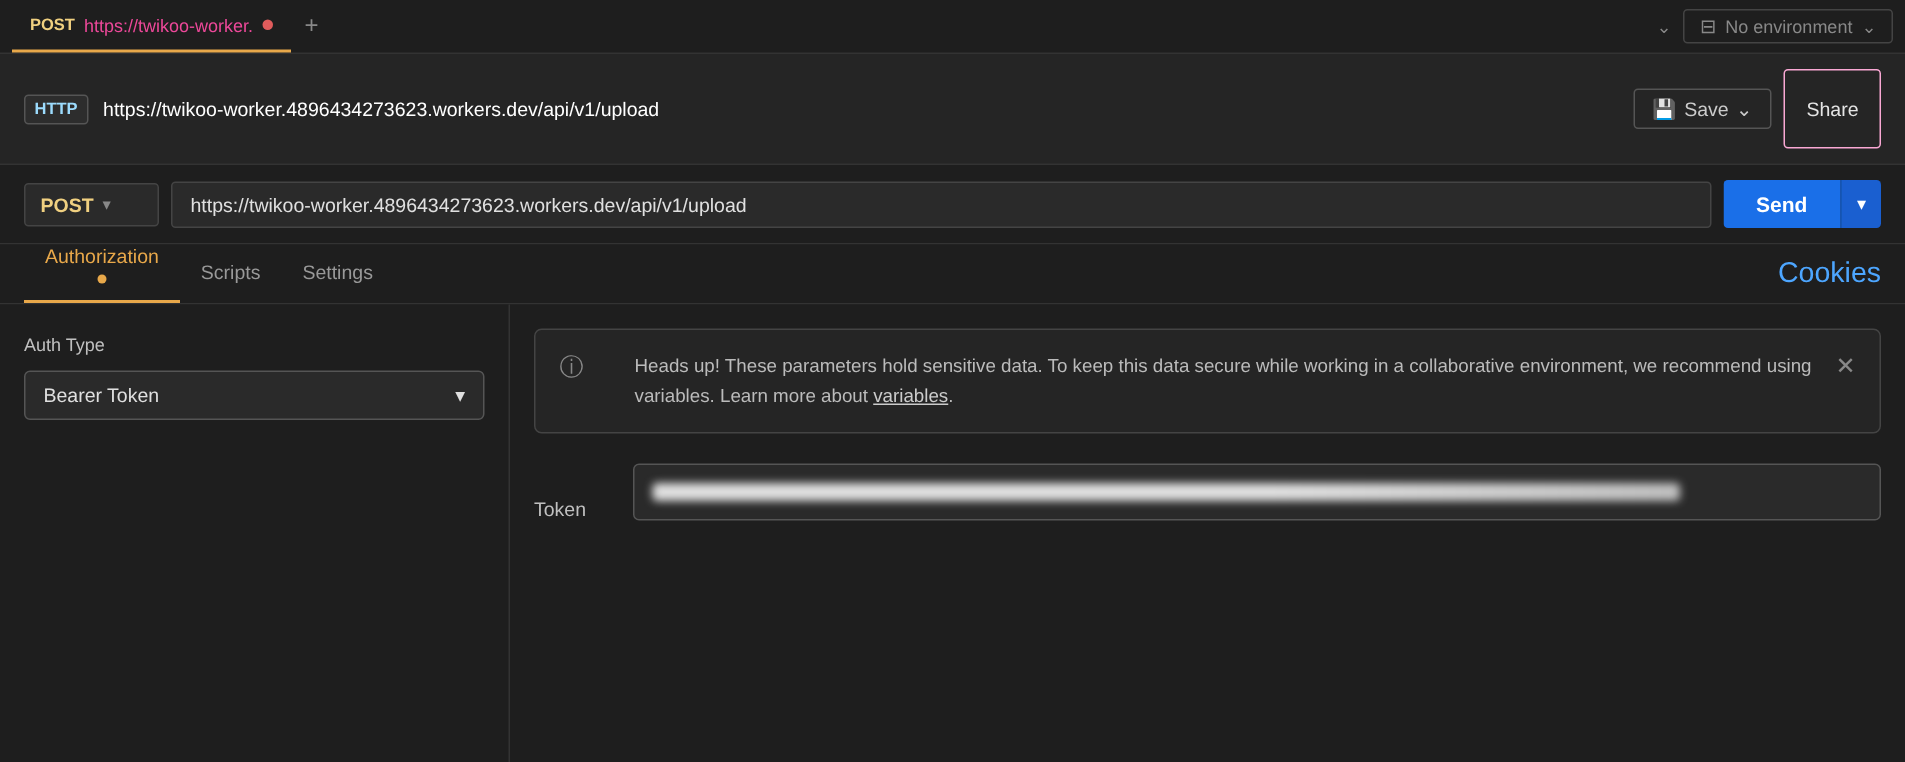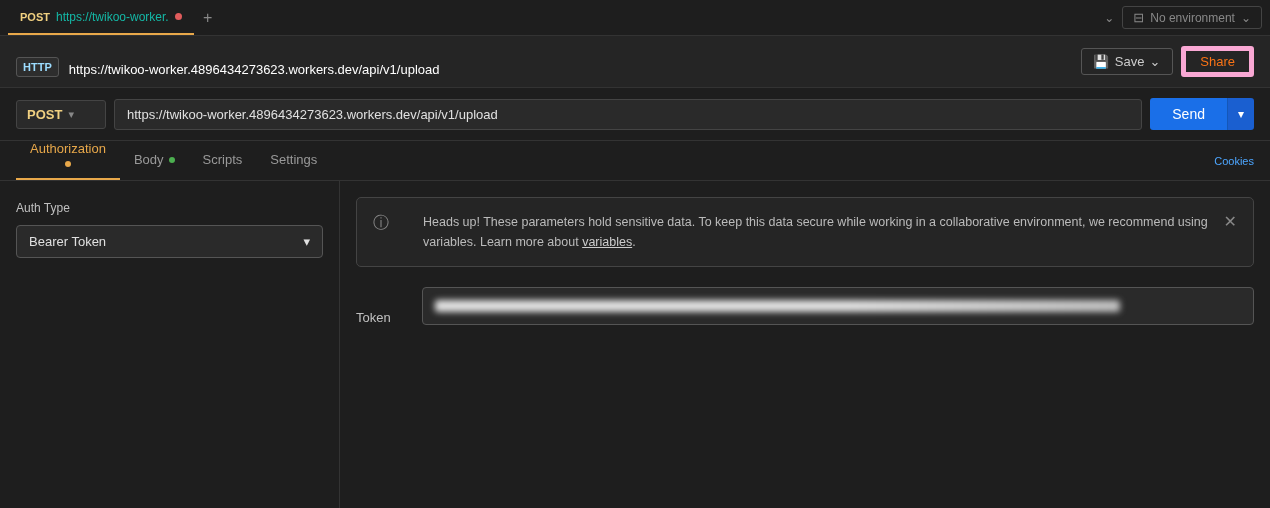--- a/index.html
+++ b/index.html
@@ -62,21 +62,21 @@
       border: 1px solid #444;
       padding: 3px 10px;
       border-radius: 3px;
       cursor: pointer;
     }
 
     
     .url-bar-row {
       background: #252525;
       display: flex;
-      align-items: flex-end;
+      align-items: center;
       padding: 10px 16px;
       gap: 10px;
       border-bottom: 1px solid #333;
     }
     .http-badge {
       background: #2d2d2d;
       border: 1px solid #555;
       border-radius: 3px;
       padding: 3px 6px;
       font-size: 11px;
@@ -101,23 +101,23 @@
       background: transparent;
       border: 1px solid #555;
       color: #ccc;
       padding: 5px 12px;
       border-radius: 3px;
       cursor: pointer;
       font-size: 13px;
     }
     .share-btn {
       background: transparent;
-      border: 5px solid #f9a8d4;
-      color: #f97316;
-      padding: 3px 14px;
+      border: 1px solid #f9a8d4;
+      color: #e5e5e5;
+      padding: 18px 14px;
       border-radius: 3px;
       cursor: pointer;
       font-size: 13px;
     }
 
     
     .request-bar {
       background: #1e1e1e;
       display: flex;
       align-items: center;
@@ -157,21 +157,21 @@
       align-items: stretch;
       border-radius: 3px;
       overflow: hidden;
     }
     .send-btn {
       background: #1a6fe8;
       color: white;
       border: none;
       padding: 8px 22px;
       font-size: 14px;
-      font-weight: 400;
+      font-weight: 700;
       cursor: pointer;
     }
     .send-btn-arrow {
       background: #1a5fd0;
       border: none;
       border-left: 1px solid #1457b8;
       color: white;
       padding: 8px 10px;
       cursor: pointer;
       font-size: 12px;
@@ -211,21 +211,21 @@
       background: #4caf50;
     }
     .tab .dot-orange {
       width: 6px; height: 6px;
       border-radius: 50%;
       background: #e8a84a;
     }
     .tabs-right {
       margin-left: auto;
       color: #4da6ff;
-      font-size: 11px;
+      font-size: 19px;
       cursor: pointer;
     }
 
     
     .main-content {
       display: flex;
       height: calc(508px - 36px - 55px - 50px - 40px);
       background: #1e1e1e;
     }
 
@@ -342,21 +342,21 @@
     .right-panel::-webkit-scrollbar { width: 6px; }
     .right-panel::-webkit-scrollbar-track { background: #1e1e1e; }
     .right-panel::-webkit-scrollbar-thumb { background: #444; border-radius: 3px; }
   </style>
 </head>
 <body>
 
 <div class="tab-bar">
   <div class="tab-item">
     <span style="color:#f0d080; font-size:11px; font-weight:bold;">POST</span>
-    <span style="color:#14b8a6; font-size:12px;">https://twikoo-worker.</span>
+    <span style="color:#ec4899; font-size:12px;">https://twikoo-worker.</span>
     <span class="dot"></span>
   </div>
   <div class="tab-add">+</div>
   <div class="tab-bar-right">
     <span style="cursor:pointer;">⌄</span>
     <div class="env-selector">
       <span style="font-size:13px;">⊟</span>
       <span>No environment</span>
       <span>⌄</span>
     </div>
@@ -389,24 +389,20 @@
   <div class="send-btn-group">
     <button class="send-btn">Send</button>
     <button class="send-btn-arrow">▾</button>
   </div>
 </div>
 
 <div class="tabs-row">
   <div class="tab active">
     <span>Authorization</span>
     <span class="dot-orange"></span>
-  </div>
-  <div class="tab">
-    <span>Body</span>
-    <span class="dot-green"></span>
   </div>
   <div class="tab">
     <span>Scripts</span>
   </div>
   <div class="tab">
     <span>Settings</span>
   </div>
   <div class="tabs-right">Cookies</div>
 </div>
 

